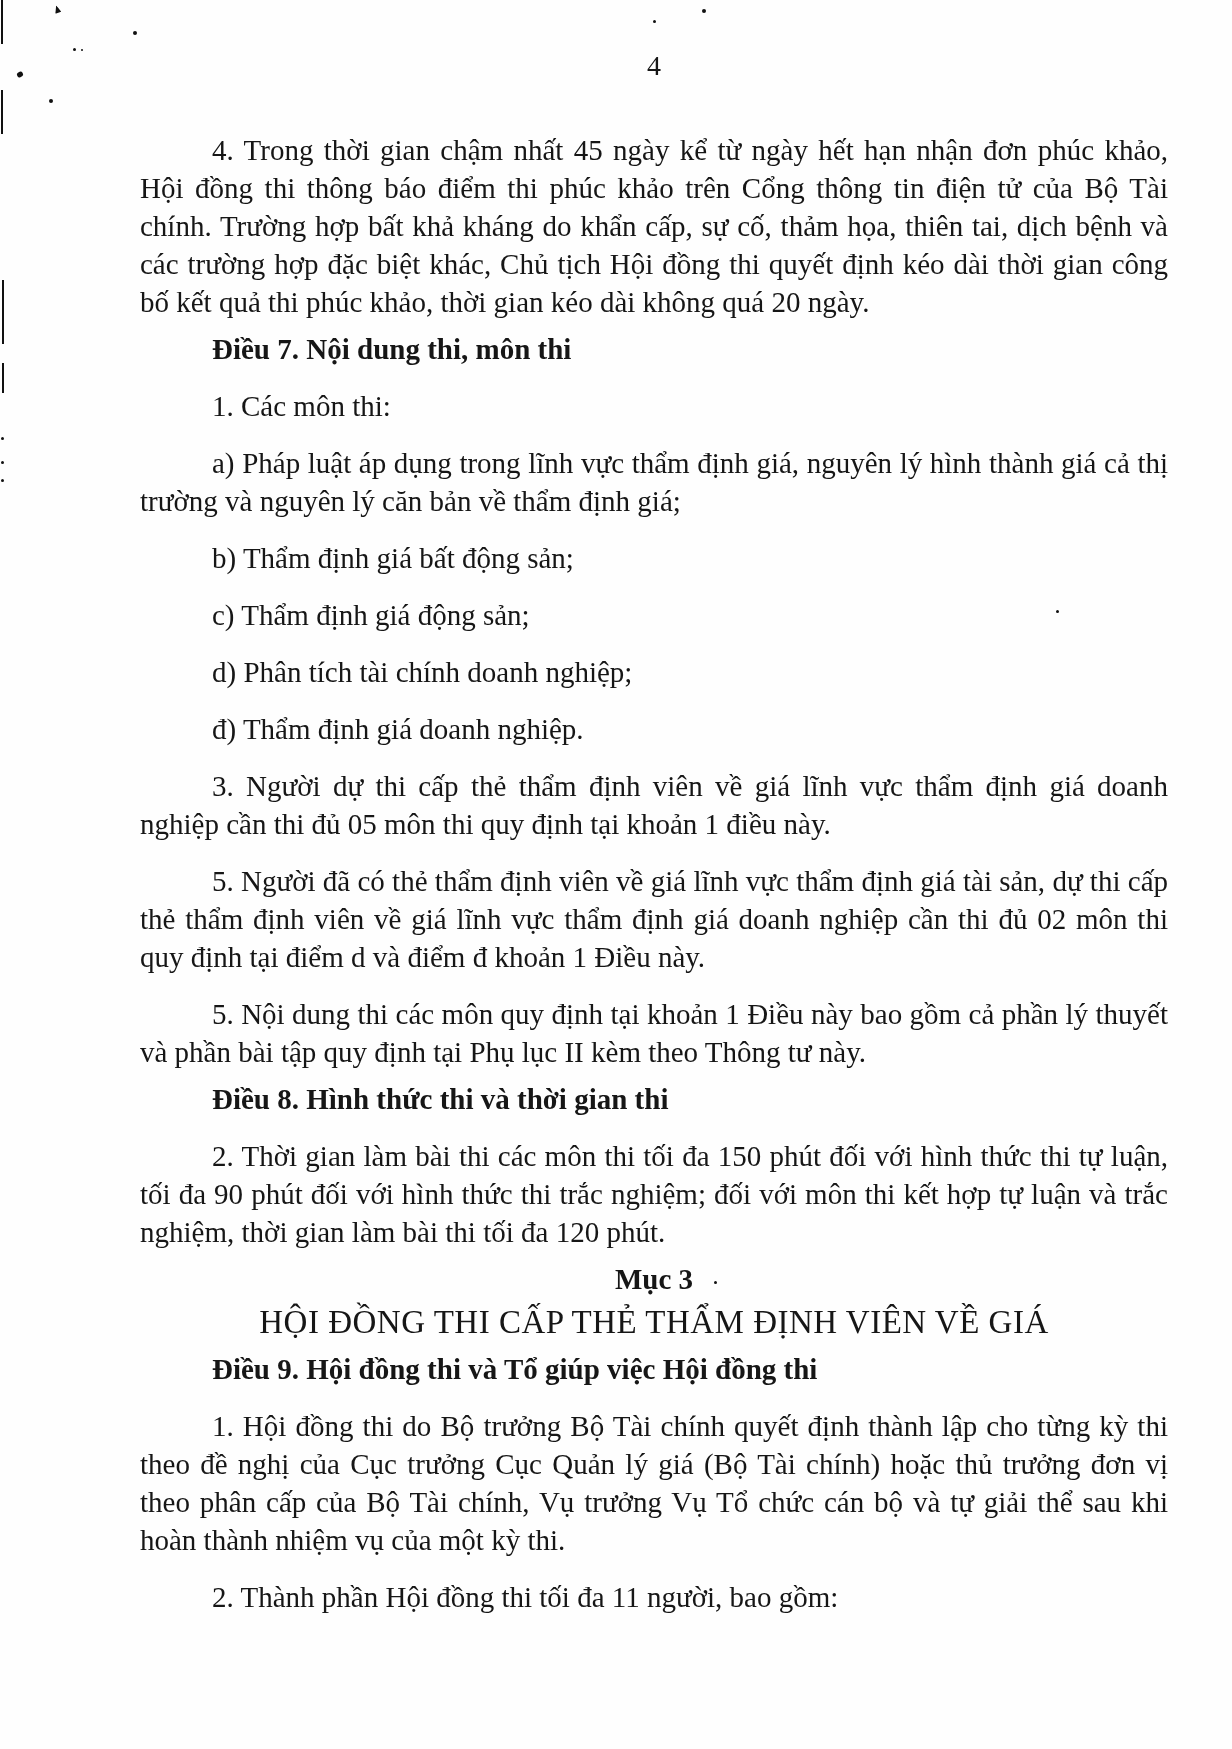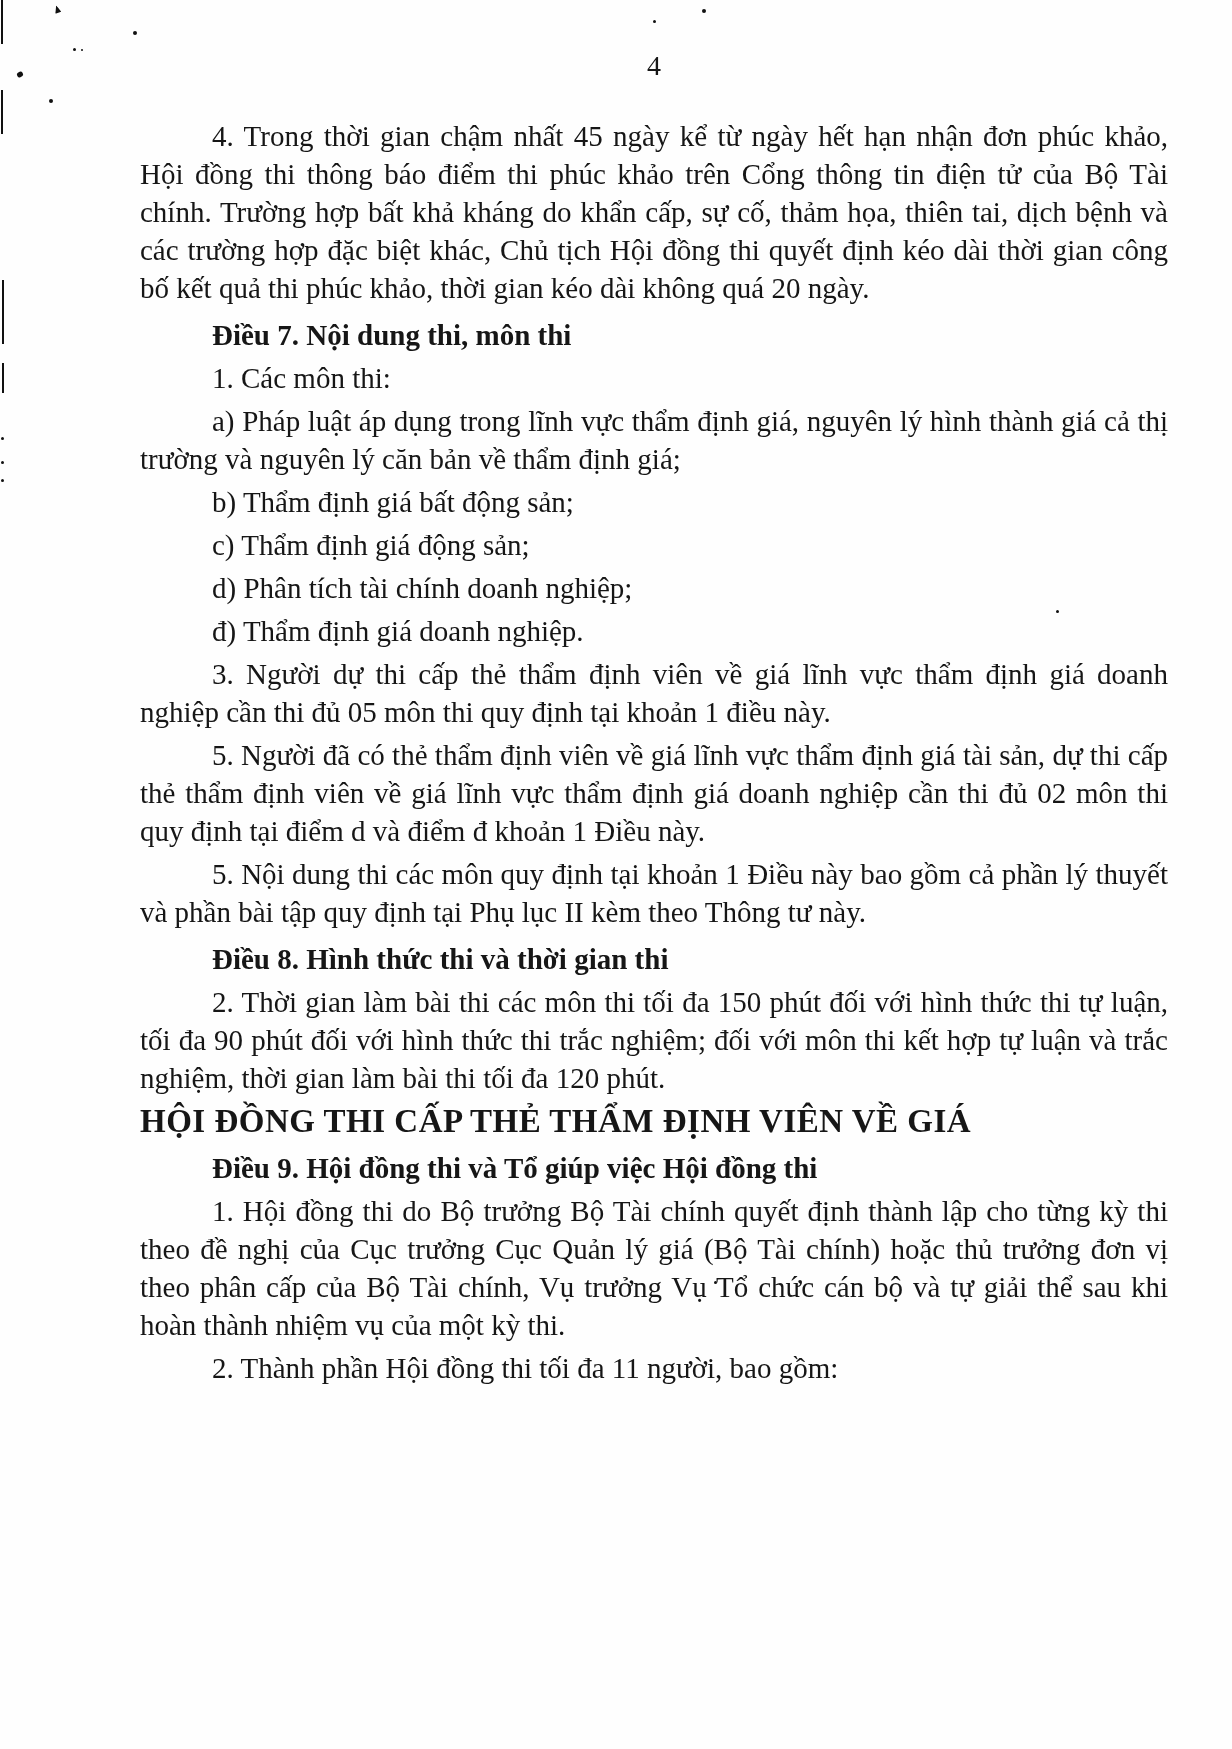--- a/index.html
+++ b/index.html
@@ -27,38 +27,38 @@
   .content {
     position: absolute;
     top: 112px;
     left: 140px;
     width: 1028px;
     font-size: 29px;
     line-height: 38px;
   }
   .content p { margin: 0; }
   .content p.body {
-    margin-top: 5px;
+    margin-top: 19px;
     text-indent: 72px;
     text-align: justify;
   }
   .content p.article-heading {
     margin-top: 9px;
     text-indent: 72px;
     font-weight: bold;
   }
   .content p.center-bold {
     margin-top: 9px;
     text-align: center;
     font-weight: bold;
   }
   .content p.section-title {
     margin-top: 5px;
-    text-align: left;
-    font-weight: bold;
+    text-align: center;
+    font-weight: normal;
     font-size: 33px;
     letter-spacing: 0.5px;
   }
   
   .artifact {
     position: absolute;
     background: #111;
   }
   .dot { border-radius: 50%; }
 </style>
@@ -95,19 +95,20 @@
       <p class="body">a) Pháp luật áp dụng trong lĩnh vực thẩm định giá, nguyên lý hình thành giá cả thị trường và nguyên lý căn bản về thẩm định giá;</p>
       <p class="body">b) Thẩm định giá bất động sản;</p>
       <p class="body">c) Thẩm định giá động sản;</p>
       <p class="body">d) Phân tích tài chính doanh nghiệp;</p>
       <p class="body">đ) Thẩm định giá doanh nghiệp.</p>
       <p class="body">3. Người dự thi cấp thẻ thẩm định viên về giá lĩnh vực thẩm định giá doanh nghiệp cần thi đủ 05 môn thi quy định tại khoản 1 điều này.</p>
       <p class="body">5. Người đã có thẻ thẩm định viên về giá lĩnh vực thẩm định giá tài sản, dự thi cấp thẻ thẩm định viên về giá lĩnh vực thẩm định giá doanh nghiệp cần thi đủ 02 môn thi quy định tại điểm d và điểm đ khoản 1 Điều này.</p>
       <p class="body">5. Nội dung thi các môn quy định tại khoản 1 Điều này bao gồm cả phần lý thuyết và phần bài tập quy định tại Phụ lục II kèm theo Thông tư này.</p>
       <p class="article-heading">Điều 8. Hình thức thi và thời gian thi</p>
       <p class="body">2. Thời gian làm bài thi các môn thi tối đa 150 phút đối với hình thức thi tự luận, tối đa 90 phút đối với hình thức thi trắc nghiệm; đối với môn thi kết hợp tự luận và trắc nghiệm, thời gian làm bài thi tối đa 120 phút.</p>
+      <p class="center-bold">Mục 3</p>
       <p class="section-title">HỘI ĐỒNG THI CẤP THẺ THẨM ĐỊNH VIÊN VỀ GIÁ</p>
       <p class="article-heading">Điều 9. Hội đồng thi và Tổ giúp việc Hội đồng thi</p>
       <p class="body">1. Hội đồng thi do Bộ trưởng Bộ Tài chính quyết định thành lập cho từng kỳ thi theo đề nghị của Cục trưởng Cục Quản lý giá (Bộ Tài chính) hoặc thủ trưởng đơn vị theo phân cấp của Bộ Tài chính, Vụ trưởng Vụ Tổ chức cán bộ và tự giải thể sau khi hoàn thành nhiệm vụ của một kỳ thi.</p>
       <p class="body">2. Thành phần Hội đồng thi tối đa 11 người, bao gồm:</p>
     </div>
 
 </div>
 
 </body></html>

